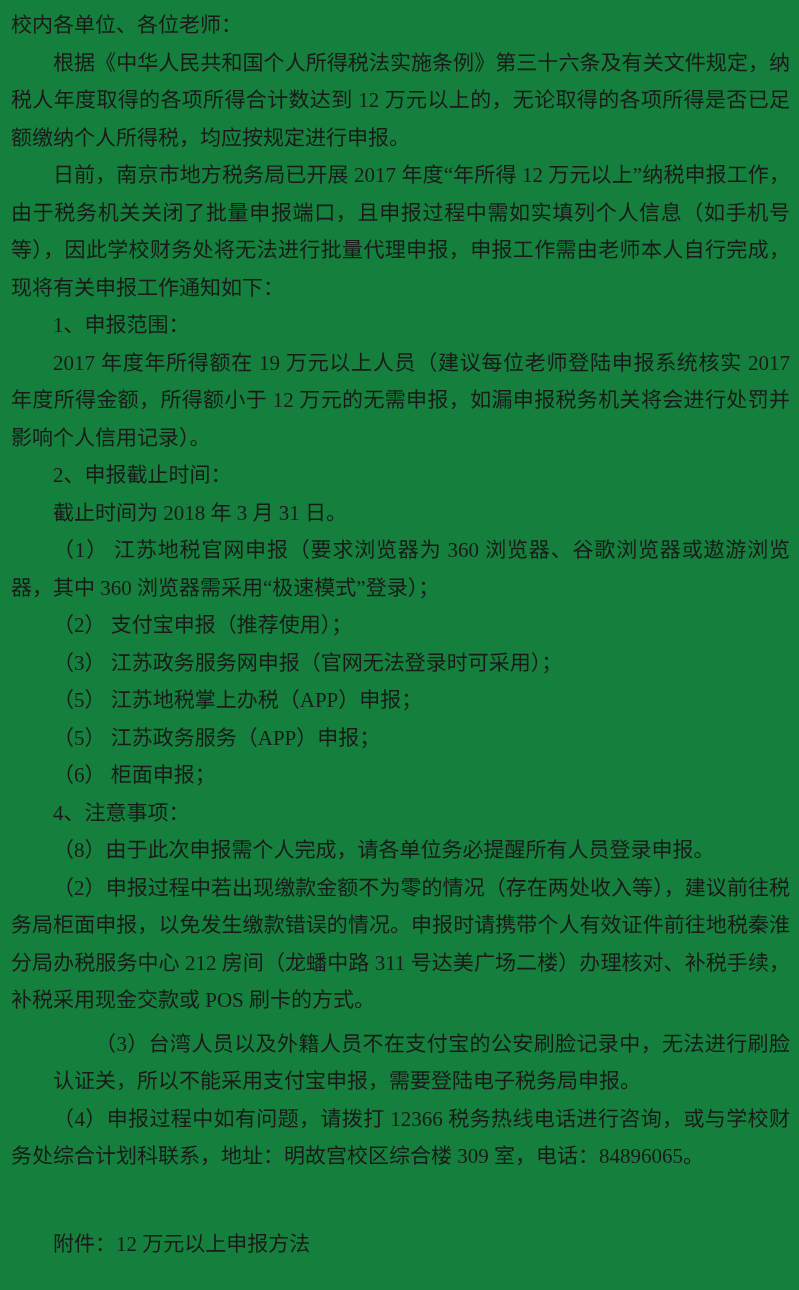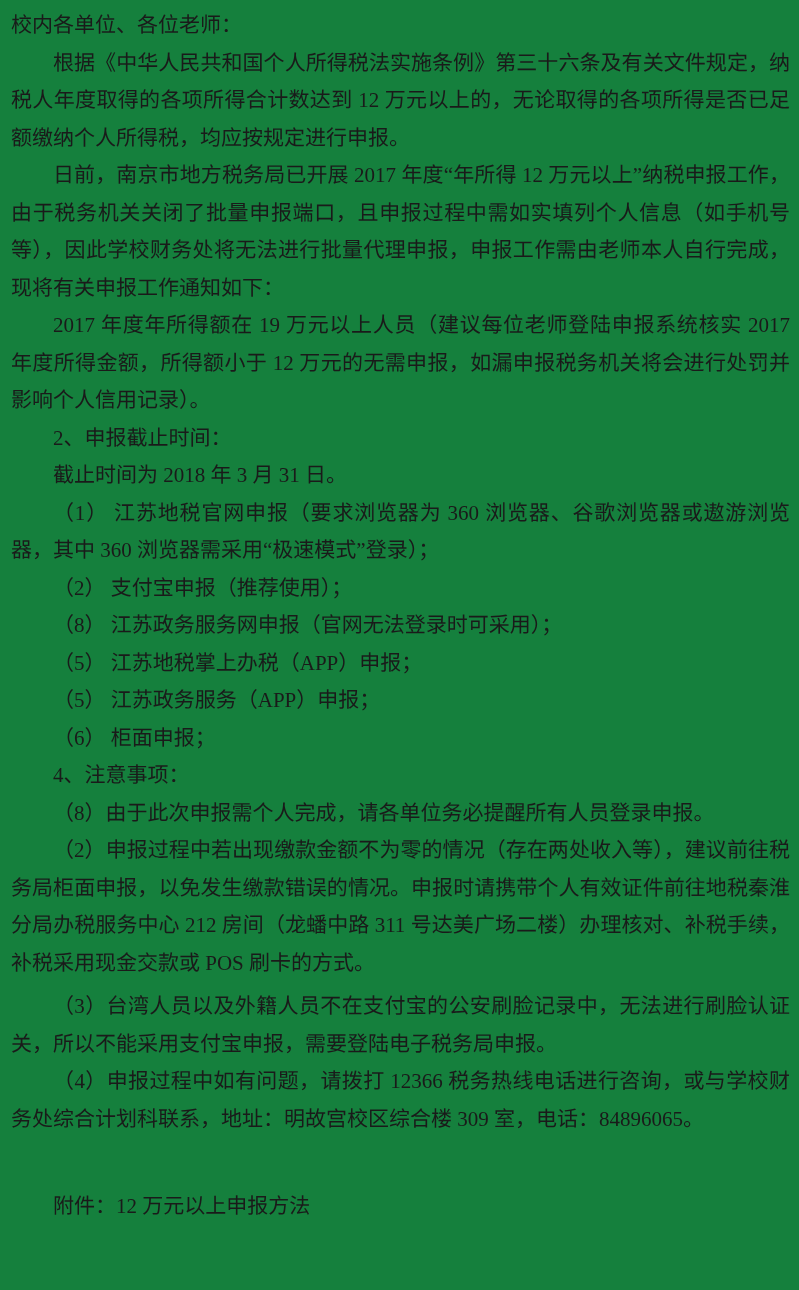--- a/index.html
+++ b/index.html
@@ -25,38 +25,40 @@
   .page p {
     margin: 0;
     padding: 0;
     text-indent: 2em;
   }
   .page p.no-indent {
     text-indent: 0;
   }
   .page p.gap-sm {
     margin-top: 6px;
+    margin-left: 42px;
   }
   .page p.gap-lg {
     margin-top: 50px;
   }
 </style>
 </head>
 <body>
 
 <div class="page">
   <p class="no-indent">校内各单位、各位老师：</p>
   <p>根据《中华人民共和国个人所得税法实施条例》第三十六条及有关文件规定，纳税人年度取得的各项所得合计数达到 12 万元以上的，无论取得的各项所得是否已足额缴纳个人所得税，均应按规定进行申报。</p>
   <p>日前，南京市地方税务局已开展 2017 年度“年所得 12 万元以上”纳税申报工作，由于税务机关关闭了批量申报端口，且申报过程中需如实填列个人信息（如手机号等），因此学校财务处将无法进行批量代理申报，申报工作需由老师本人自行完成，现将有关申报工作通知如下：</p>
+  <p>1、申报范围：</p>
   <p>2017 年度年所得额在 19 万元以上人员（建议每位老师登陆申报系统核实 2017 年度所得金额，所得额小于 12 万元的无需申报，如漏申报税务机关将会进行处罚并影响个人信用记录）。</p>
   <p>2、申报截止时间：</p>
   <p>截止时间为 2018 年 3 月 31 日。</p>
   <p>（1） 江苏地税官网申报（要求浏览器为 360 浏览器、谷歌浏览器或遨游浏览器，其中 360 浏览器需采用“极速模式”登录）；</p>
   <p>（2） 支付宝申报（推荐使用）；</p>
-  <p>（8） 江苏政务服务网申报（官网无法登录时可采用）；</p>
+  <p>（3） 江苏政务服务网申报（官网无法登录时可采用）；</p>
   <p>（5） 江苏地税掌上办税（APP）申报；</p>
   <p>（5） 江苏政务服务（APP）申报；</p>
   <p>（6） 柜面申报；</p>
   <p>4、注意事项：</p>
   <p>（8）由于此次申报需个人完成，请各单位务必提醒所有人员登录申报。</p>
   <p>（2）申报过程中若出现缴款金额不为零的情况（存在两处收入等），建议前往税务局柜面申报，以免发生缴款错误的情况。申报时请携带个人有效证件前往地税秦淮分局办税服务中心 212 房间（龙蟠中路 311 号达美广场二楼）办理核对、补税手续，补税采用现金交款或 POS 刷卡的方式。</p>
   <p class="gap-sm">（3）台湾人员以及外籍人员不在支付宝的公安刷脸记录中，无法进行刷脸认证关，所以不能采用支付宝申报，需要登陆电子税务局申报。</p>
   <p>（4）申报过程中如有问题，请拨打 12366 税务热线电话进行咨询，或与学校财务处综合计划科联系，地址：明故宫校区综合楼 309 室，电话：84896065。</p>
   <p class="gap-lg">附件：12 万元以上申报方法</p>
 </div>

